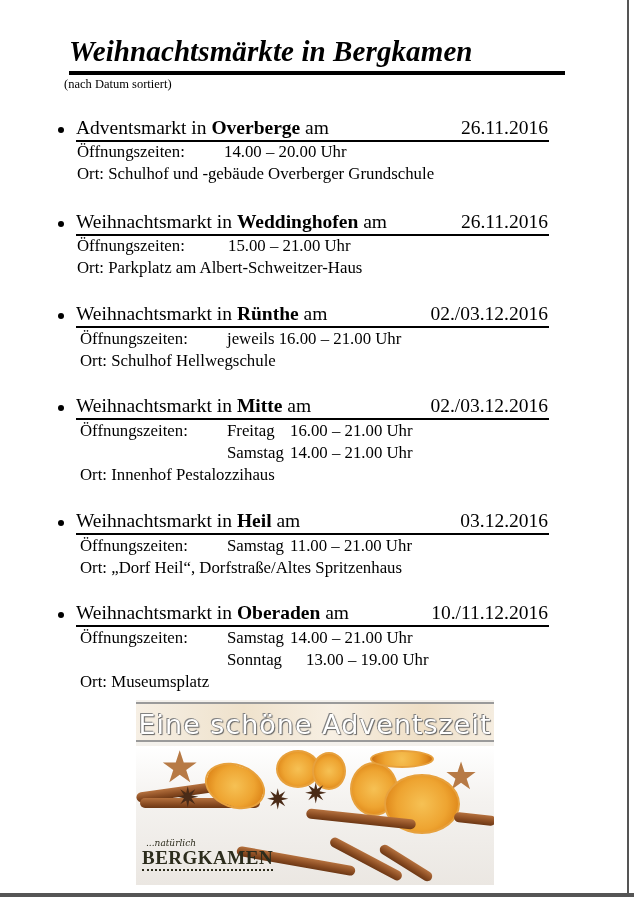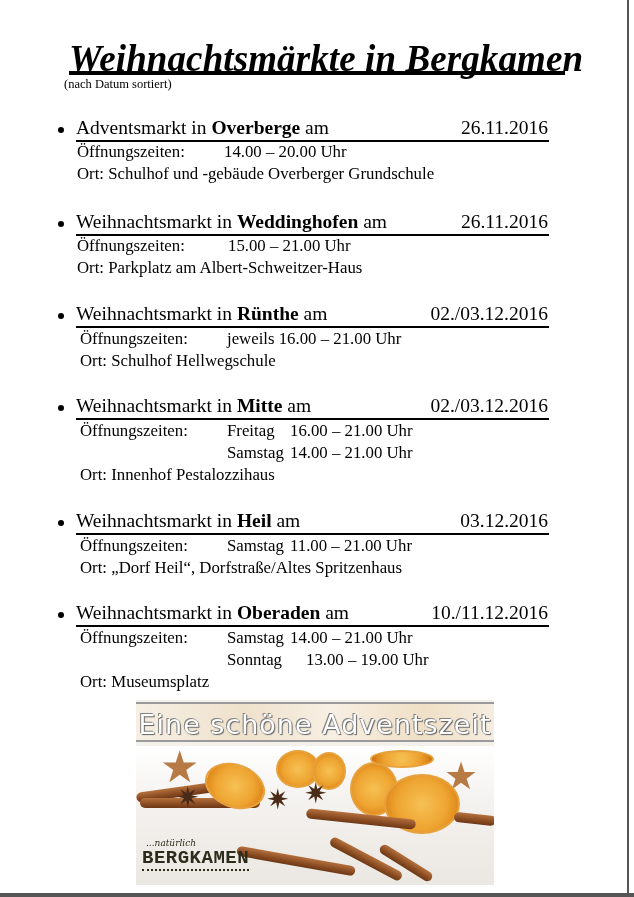--- a/index.html
+++ b/index.html
@@ -17,22 +17,22 @@
       position: absolute; left: 627px; top: 0; width: 7px; height: 897px;
       background: #ffffff;
     }
     .shadow-right::before {
       content: ""; position: absolute; left: 0; top: 0; width: 2px; height: 897px; background: #555;
     }
     .shadow-bottom {
       position: absolute; left: 0; top: 893px; width: 634px; height: 4px; background: #555;
     }
     .title {
-      position: absolute; left: 69px; top: 40px;
-      font-size: 37px; font-weight: bold; font-style: italic; line-height: 38px;
+      position: absolute; left: 69px; top: 32px;
+      font-size: 29px; font-weight: bold; font-style: italic; line-height: 38px;
       white-space: nowrap; letter-spacing: 0.1px;
     }
     .title-underline {
       position: absolute; left: 69px; top: 71px; width: 496px; height: 4px; background: #000;
     }
     .subtitle {
       position: absolute; left: 64px; top: 77px; font-size: 12.5px; line-height: 15px; white-space: nowrap;
     }
     .market { position: absolute; left: 0; width: 627px; }
     .bullet {
@@ -77,21 +77,21 @@
     .cinnamon {
       position: absolute; height: 10px; border-radius: 5px;
       background: linear-gradient(180deg, #b5713e 0%, #8a4c22 60%, #6d3815 100%);
     }
     .anise { position: absolute; color: #4a2b17; font-size: 28px; line-height: 28px; }
     .logo {
       position: absolute; left: 6px; top: 92px; color: #2c2c1c;
     }
     .logo .small { font-size: 9px; font-style: italic; font-family: "DejaVu Serif", serif; line-height: 10px; padding-left: 4px; }
     .logo .big {
-      font-family: Liberation Mono, monospace; font-size: 19px; font-weight: bold; letter-spacing: 0.5px;
+      font-family: Liberation Serif, serif; font-size: 19px; font-weight: bold; letter-spacing: 0.5px;
       line-height: 20px; border-bottom: 2px dotted #2c2c1c; padding-bottom: 1px;
     }
   </style>
 </head>
 <body>
 
 <div class="page">
 
   <div class="title">Weihnachtsmärkte in Bergkamen</div>
   <div class="title-underline"></div>

